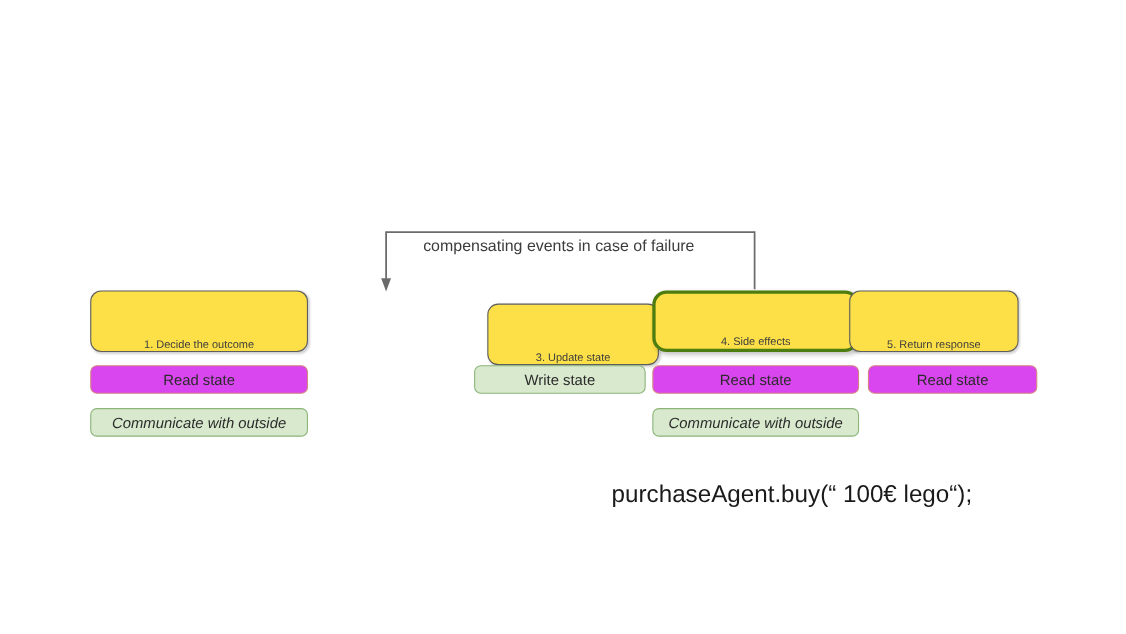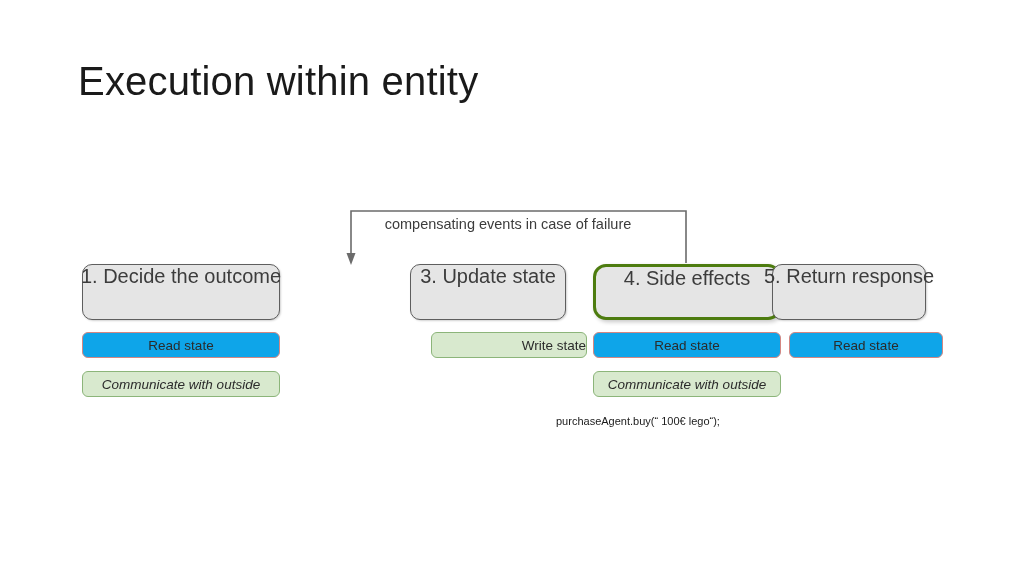--- a/index.html
+++ b/index.html
@@ -62,93 +62,92 @@
     font-size: 14.5px;
     color: #3c3c3c;
     white-space: nowrap;
   }
 
   
   .step-box {
     position: absolute;
     top: 264px;
     height: 56px;
-    background: #e5e5e5;
+    background: #fde047;
     border: 1.4px solid #5e5e5e;
     border-radius: 10px;
     box-sizing: border-box;
     display: flex;
-    align-items: flex-start;
+    align-items: flex-end;
     justify-content: center;
-    font-size: 20px;
+    font-size: 10px;
     color: #3c3c3c;
     box-shadow: 1px 1px 2px rgba(0,0,0,0.18);
     white-space: nowrap;
   }
   .step-box.highlight {
     border: 3px solid #4d7c0f;
     border-radius: 13px;
     box-shadow: 2px 2px 4px rgba(0,0,0,0.22);
   }
 
   #step-1 { left: 82px;  width: 198px; }
   #step-2 { left: 288px; width: 130px; }
-  #step-3 { left: 410px; width: 156px; }
+  #step-3 { left: 443px; width: 156px; margin-top: 12px; }
   #step-4 { left: 593px; width: 188px; }
   #step-5 { left: 772px; width: 154px; }
 
   
   .tag {
     position: absolute;
     height: 26px;
     border-radius: 6px;
     box-sizing: border-box;
     display: flex;
     align-items: center;
     justify-content: center;
     font-size: 13.5px;
     color: #2b2b2b;
     white-space: nowrap;
   }
   .tag.pink {
-    background: #0ea5e9;
+    background: #d946ef;
     border: 1.2px solid #D48782;
   }
   .tag.green {
     background: #D8E9CE;
     border: 1.2px solid #8CB57A;
   }
 
   .row-a { top: 332px; }
   .row-b { top: 371px; font-style: italic; }
 
   #tag-1a { left: 82px;  width: 198px; }
   #tag-1b { left: 82px;  width: 198px; }
-  #tag-3a { left: 431px; width: 156px; justify-content: flex-end; }
+  #tag-3a { left: 431px; width: 156px; }
   #tag-3b { left: 427px; width: 156px; }
   #tag-4a { left: 593px; width: 188px; }
   #tag-4b { left: 593px; width: 188px; }
   #tag-5a { left: 789px; width: 154px; }
 
   
   #code-caption {
     position: absolute;
     left: 556px;
-    top: 415px;
-    font-size: 11px;
+    top: 436px;
+    font-size: 22px;
     color: #1a1a1a;
     white-space: nowrap;
   }
 </style>
 </head>
 <body>
 
 <div id="slide">
 
-  <div id="slide-title">Execution within entity</div>
 
   <div id="diagram">
 
     <svg id="compensation-bracket" viewBox="0 0 380 70">
       <path d="M 21 52 L 21 6 L 356 6 L 356 58" fill="none" stroke="#6b6b6b" stroke-width="1.6"></path>
       <polygon points="21,60 16.5,48 25.5,48" fill="#6b6b6b"></polygon>
     </svg>
 
     <div id="compensation-label">compensating events in case of failure</div>
 

